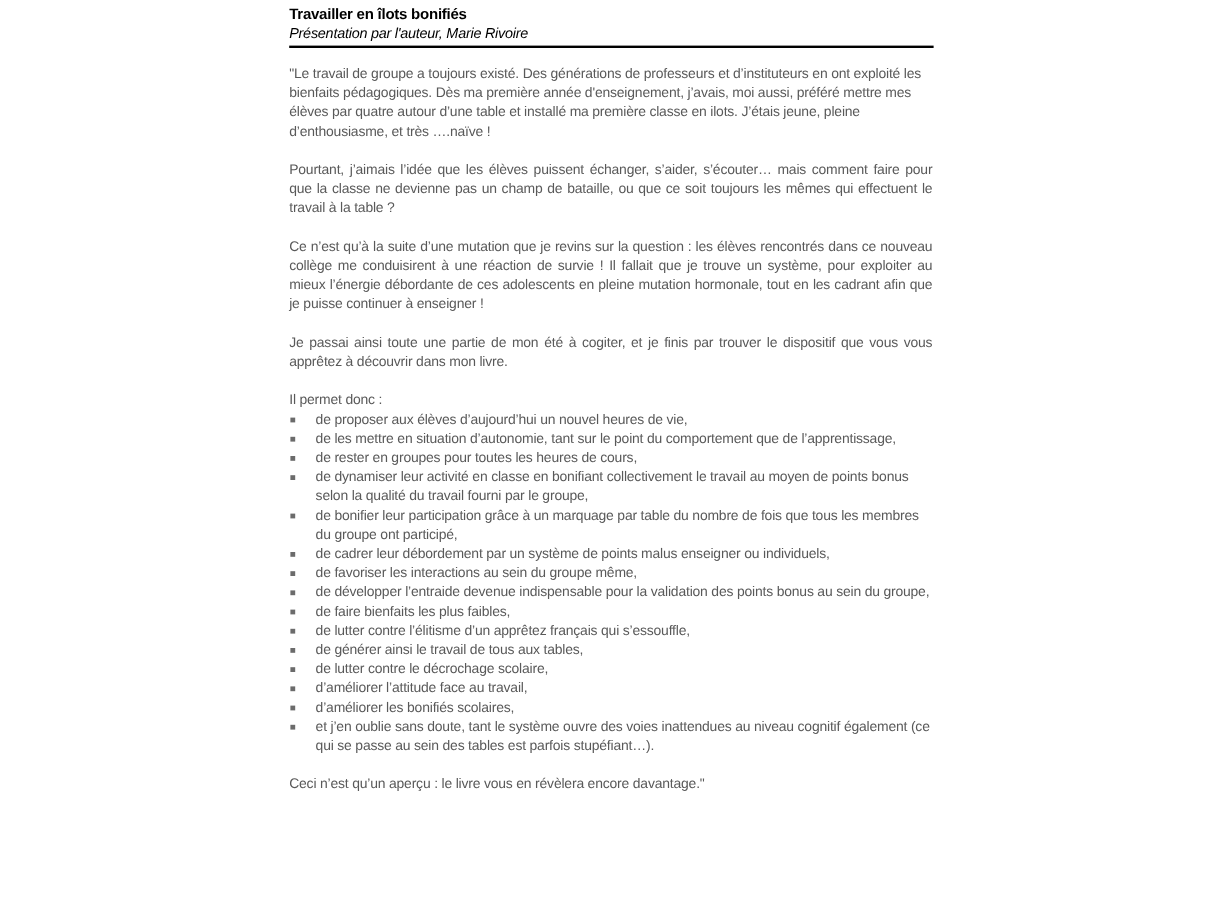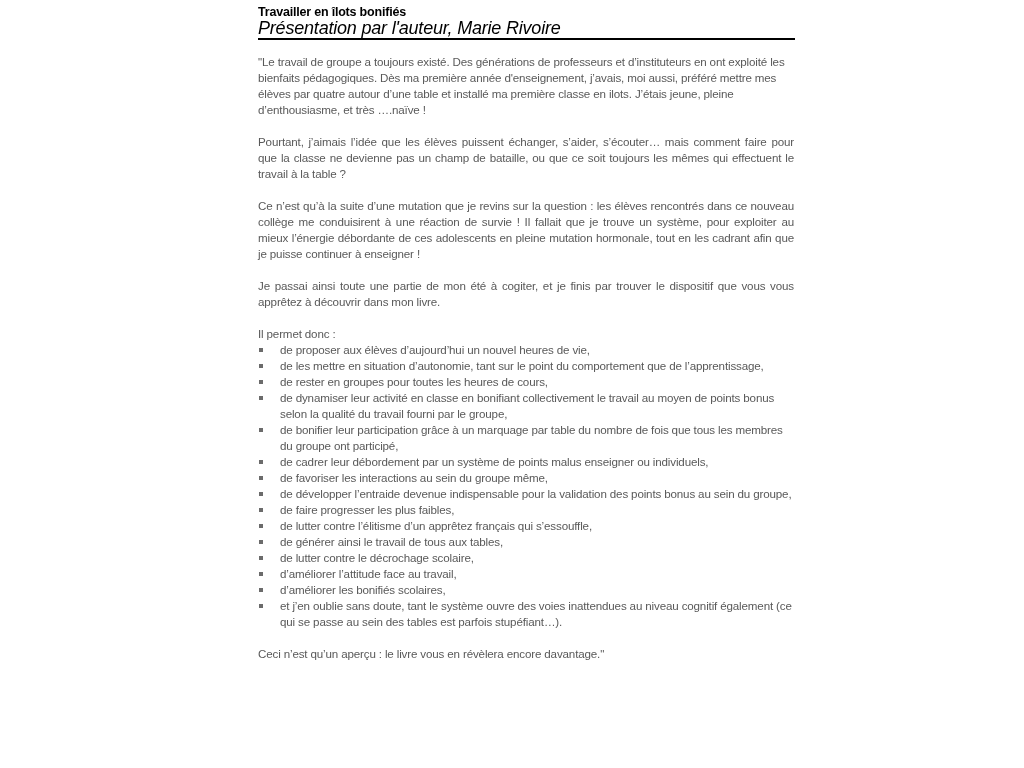--- a/index.html
+++ b/index.html
@@ -1,19 +1,19 @@
 <!DOCTYPE html>
 <html><head>
 <meta charset="utf-8">
 <style>
   html, body { margin:0; padding:0; background:#ffffff; }
   body { width:1024px; height:768px; overflow:hidden; position:relative; }
-  .page { position:absolute; left:241px; top:0; width:536px; font-family:"Liberation Sans", sans-serif;margin-left:17px; }
+  .page { position:absolute; left:241px; top:0; width:536px; font-family:"Liberation Sans", sans-serif; }
   .title { font-weight:bold; font-size:12.5px; color:#000; margin-top:4px; line-height:16px; letter-spacing:-0.2px; }
-  .subtitle { font-style:italic; font-size:18px; color:#000; line-height:16px; letter-spacing:-0.2px; }
+  .subtitle { font-style:italic; font-size:12px; color:#000; line-height:16px; letter-spacing:-0.2px; }
   .rule { height:2px; background:#000; margin-top:2px; width:537px; }
   .body { margin-top:14px; font-size:11.6px; color:#595959; line-height:16px; letter-spacing:-0.15px; }
   .para { margin:0 0 16px 0; }
   .para.justify { text-align:justify; }
   .list { list-style:none; margin:0 0 16px 0; padding:0; }
   .list li { position:relative; padding-left:22px; }
   .bullet { position:absolute; left:1px; top:6px; width:4px; height:4px; background:#6b6b6b; }
   .intro { margin:0; }
 </style>
 </head>
@@ -33,21 +33,21 @@
     <p class="intro">Il permet donc :</p>
     <ul class="list" id="benefit-list">
         <li><span class="bullet"></span><span>de proposer aux élèves d’aujourd’hui un nouvel heures de vie,</span></li>
         <li><span class="bullet"></span><span>de les mettre en situation d’autonomie, tant sur le point du comportement que de l’apprentissage,</span></li>
         <li><span class="bullet"></span><span>de rester en groupes pour toutes les heures de cours,</span></li>
         <li><span class="bullet"></span><span>de dynamiser leur activité en classe en bonifiant collectivement le travail  au moyen de points bonus selon la qualité du travail fourni par le groupe,</span></li>
         <li><span class="bullet"></span><span>de bonifier leur participation grâce à un marquage par table du nombre de fois que tous les membres du groupe ont participé,</span></li>
         <li><span class="bullet"></span><span>de cadrer leur débordement par un système de points malus enseigner ou individuels,</span></li>
         <li><span class="bullet"></span><span>de favoriser les interactions au sein du groupe même,</span></li>
         <li><span class="bullet"></span><span>de développer l’entraide devenue indispensable pour la validation des points bonus au sein du groupe,</span></li>
-        <li><span class="bullet"></span><span>de faire progresser les plus faibles,</span></li>
+        <li><span class="bullet"></span><span>de faire bienfaits les plus faibles,</span></li>
         <li><span class="bullet"></span><span>de lutter contre l’élitisme d’un apprêtez français qui s’essouffle,</span></li>
         <li><span class="bullet"></span><span>de générer ainsi le travail de tous aux tables,</span></li>
         <li><span class="bullet"></span><span>de lutter contre le décrochage scolaire,</span></li>
         <li><span class="bullet"></span><span>d’améliorer l’attitude face au travail,</span></li>
         <li><span class="bullet"></span><span>d’améliorer les bonifiés scolaires,</span></li>
         <li><span class="bullet"></span><span>et j’en oublie sans doute, tant le système ouvre des voies inattendues au niveau cognitif également (ce qui se passe au sein des tables est parfois stupéfiant…).</span></li>
       </ul>
 
     <p class="para">Ceci n’est qu’un aperçu : le livre vous en révèlera encore davantage."</p>
   </div>

